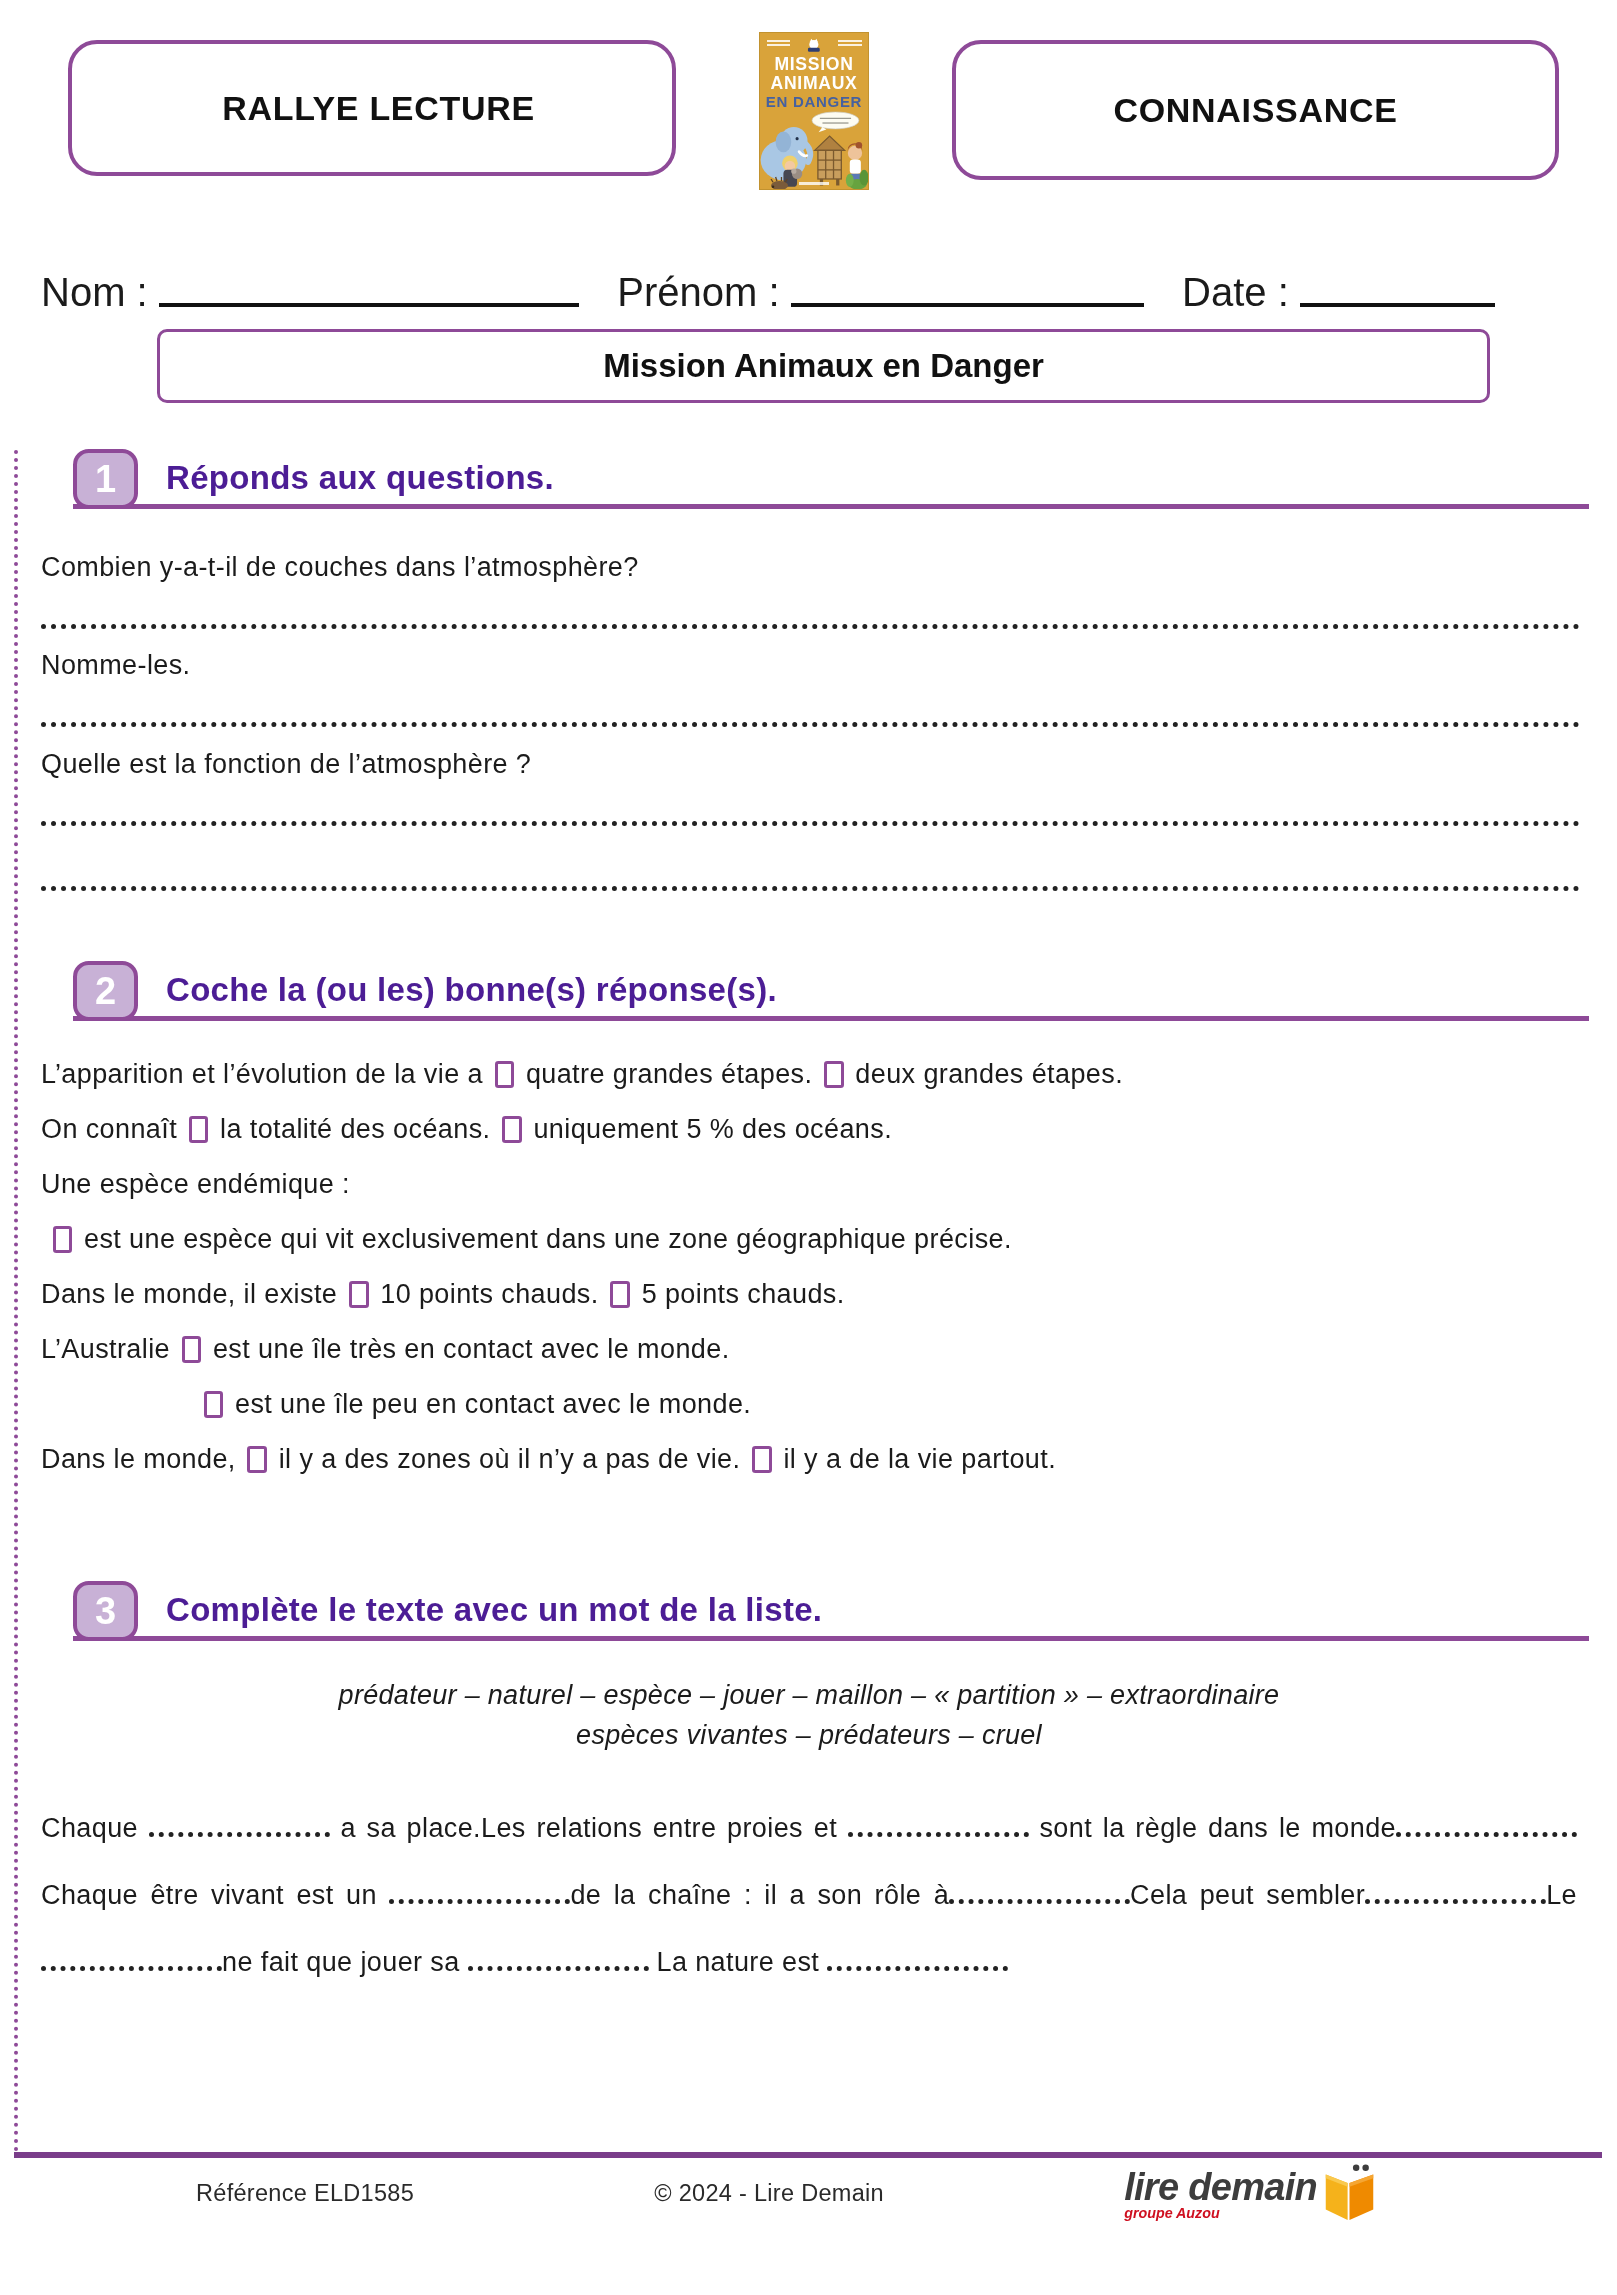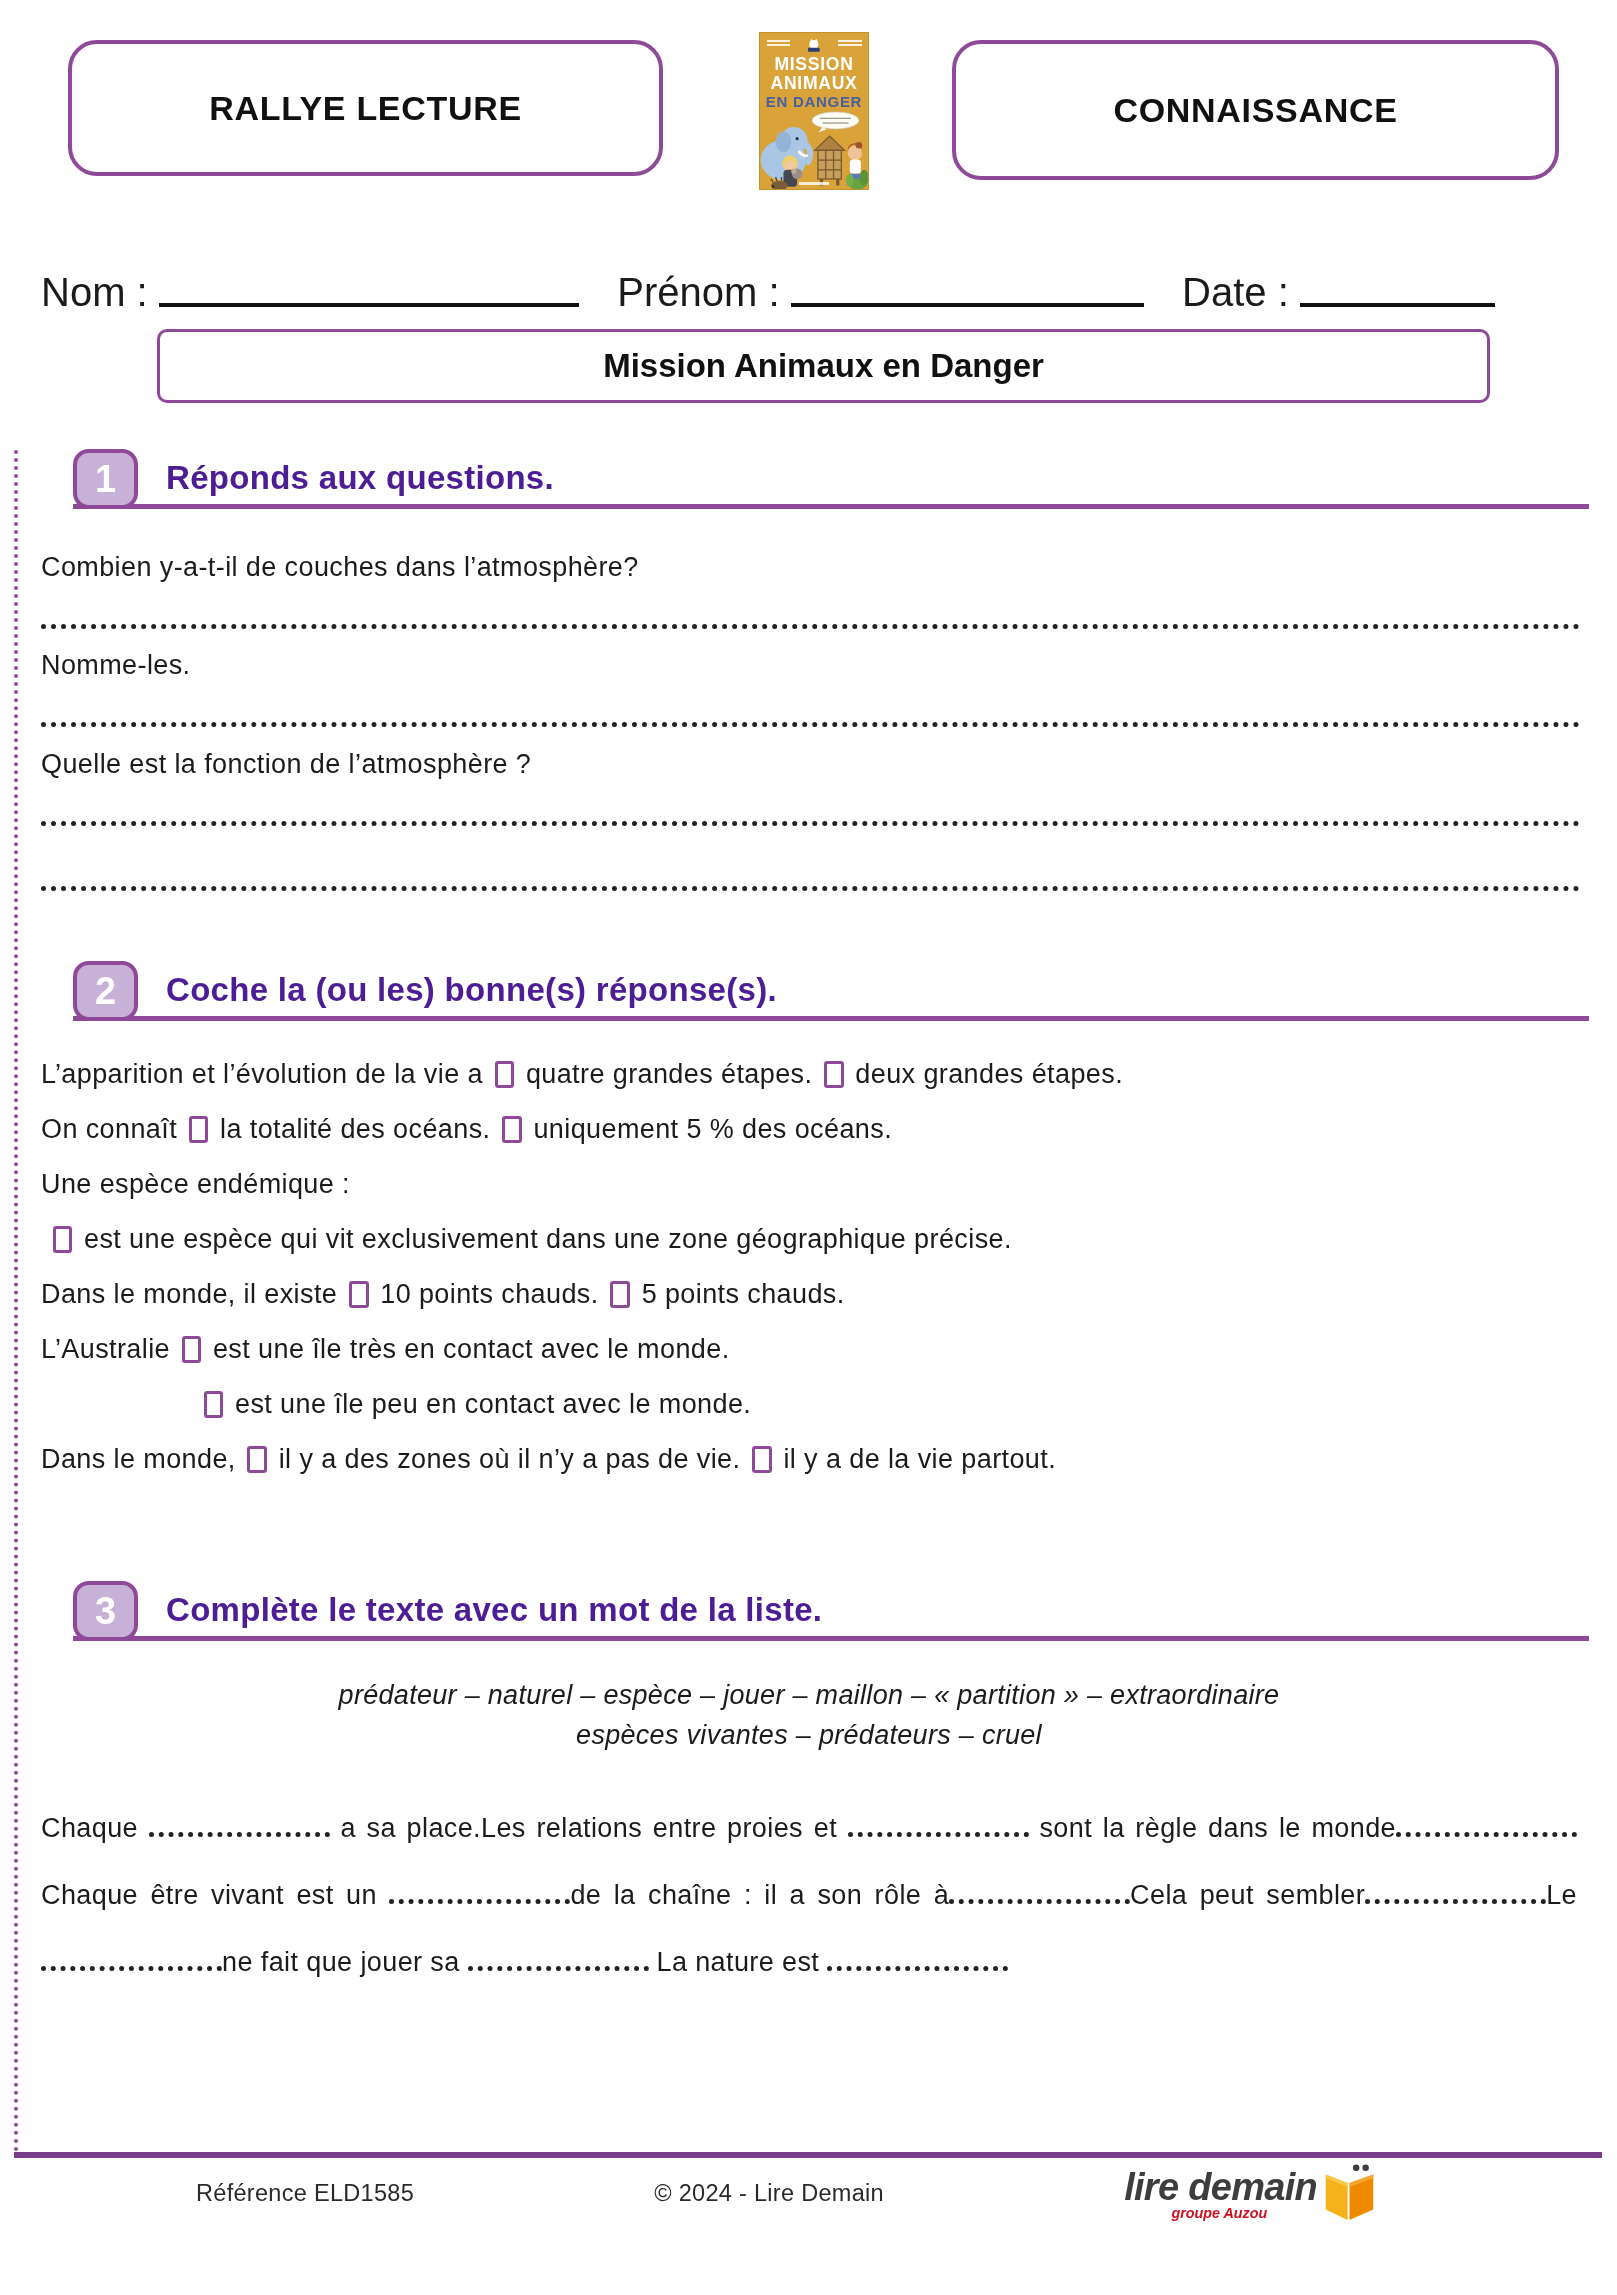--- a/index.html
+++ b/index.html
@@ -3,21 +3,21 @@
 <meta charset="utf-8">
 <style>
   html,body{margin:0;padding:0;background:#ffffff;}
   .page{position:relative;width:1618px;height:2295px;background:#fff;overflow:hidden;
         font-family:"Liberation Sans", sans-serif;color:#1b1b1b;}
 
   
   .hbox{position:absolute;border:4.6px solid #8E4A98;border-radius:29px;background:#fff;
         display:flex;align-items:center;justify-content:center;
         font-weight:bold;font-size:34px;letter-spacing:0.7px;color:#111;}
-  .hbox.left{top:40px;left:68px;width:587px;height:128px;}
+  .hbox.left{top:40px;left:68px;width:587px;height:128px;padding-left:13px;}
   .hbox.right{top:40px;left:952px;width:599px;height:132px;}
 
   
   .cover{position:absolute;top:32px;left:759px;width:110px;height:158px;background:#D9A33A;
          border:0.7px solid #c2922f;box-sizing:border-box;text-align:center;overflow:hidden;}
   .cover-authors{display:flex;justify-content:space-between;align-items:flex-start;padding:5.2px 6.5px 0 6.5px;height:17px;}
   .author-bars i{display:block;width:23.5px;height:2px;background:rgba(255,255,255,.85);margin:2px 0;}
   .cover-t1,.cover-t2{color:#ffffff;font-weight:bold;font-size:17.6px;letter-spacing:0.7px;line-height:19px;}
   .cover-t3{color:#46619F;font-weight:bold;font-size:15px;letter-spacing:0.7px;line-height:17px;}
   .cover-art{display:block;margin-top:1.3px;}
@@ -67,21 +67,21 @@
   .word-list{position:absolute;top:1675px;left:41px;right:41px;text-align:center;font-style:italic;
              font-size:27px;line-height:40px;letter-spacing:0.3px;}
   .cloze{position:absolute;top:1795px;left:41px;right:41px;font-size:27px;line-height:67px;
          text-align:justify;letter-spacing:0.4px;}
   .cloze-blank{display:inline-block;width:181px;height:7.8px;border-bottom:5.2px dotted #222;}
 
   
   .footer-row{position:absolute;top:2166px;left:196px;right:240px;display:flex;align-items:center;justify-content:space-between;}
   .footer-text{font-size:23.5px;color:#2a2a2a;letter-spacing:0.3px;}
   .logo{display:flex;align-items:flex-start;}
-  .logo-words{text-align:center;}
+  .logo-words{text-align:left;}
   .logo-main{font-size:38px;font-style:italic;font-weight:600;color:#3d3d3d;letter-spacing:-0.7px;line-height:42px;}
   .logo-sub{font-size:14.3px;font-style:italic;font-weight:bold;color:#CF1020;margin-top:-2.6px;margin-right:2.6px;}
   .logo-book{margin-left:3.9px;margin-top:-5.2px;}
 </style>
 </head>
 <body>
 
 <div class="page">
 
   <div class="hbox left">

